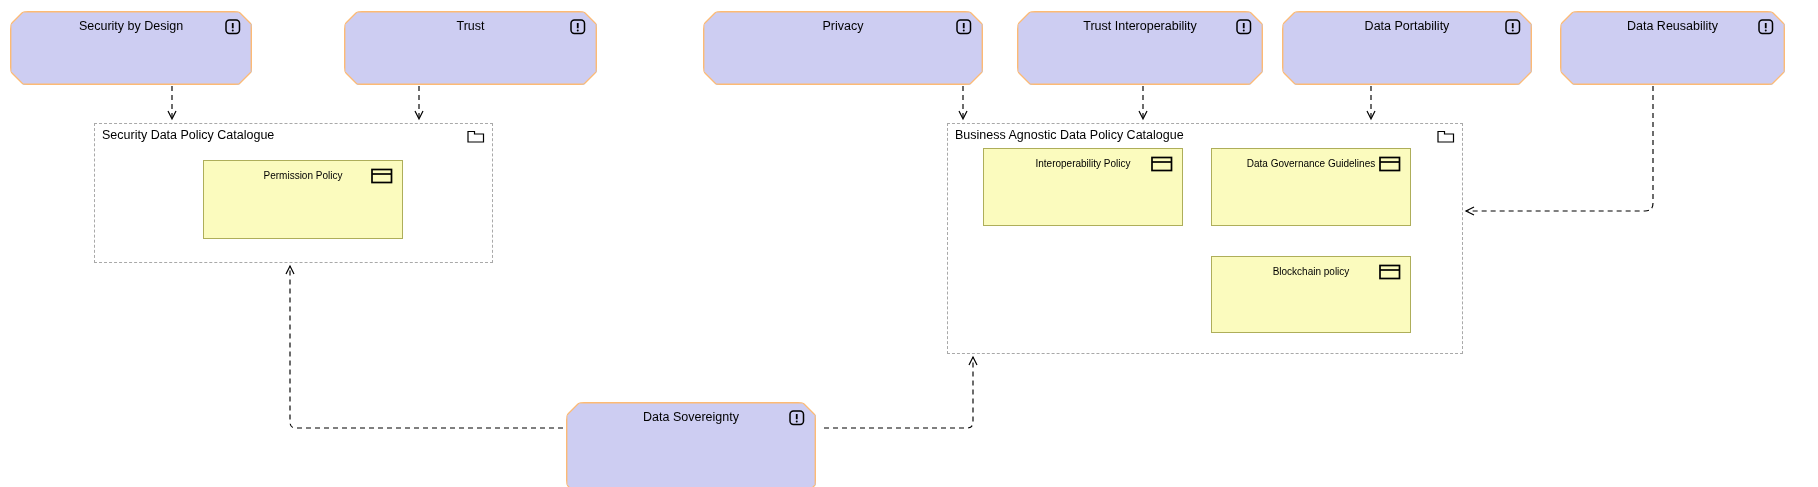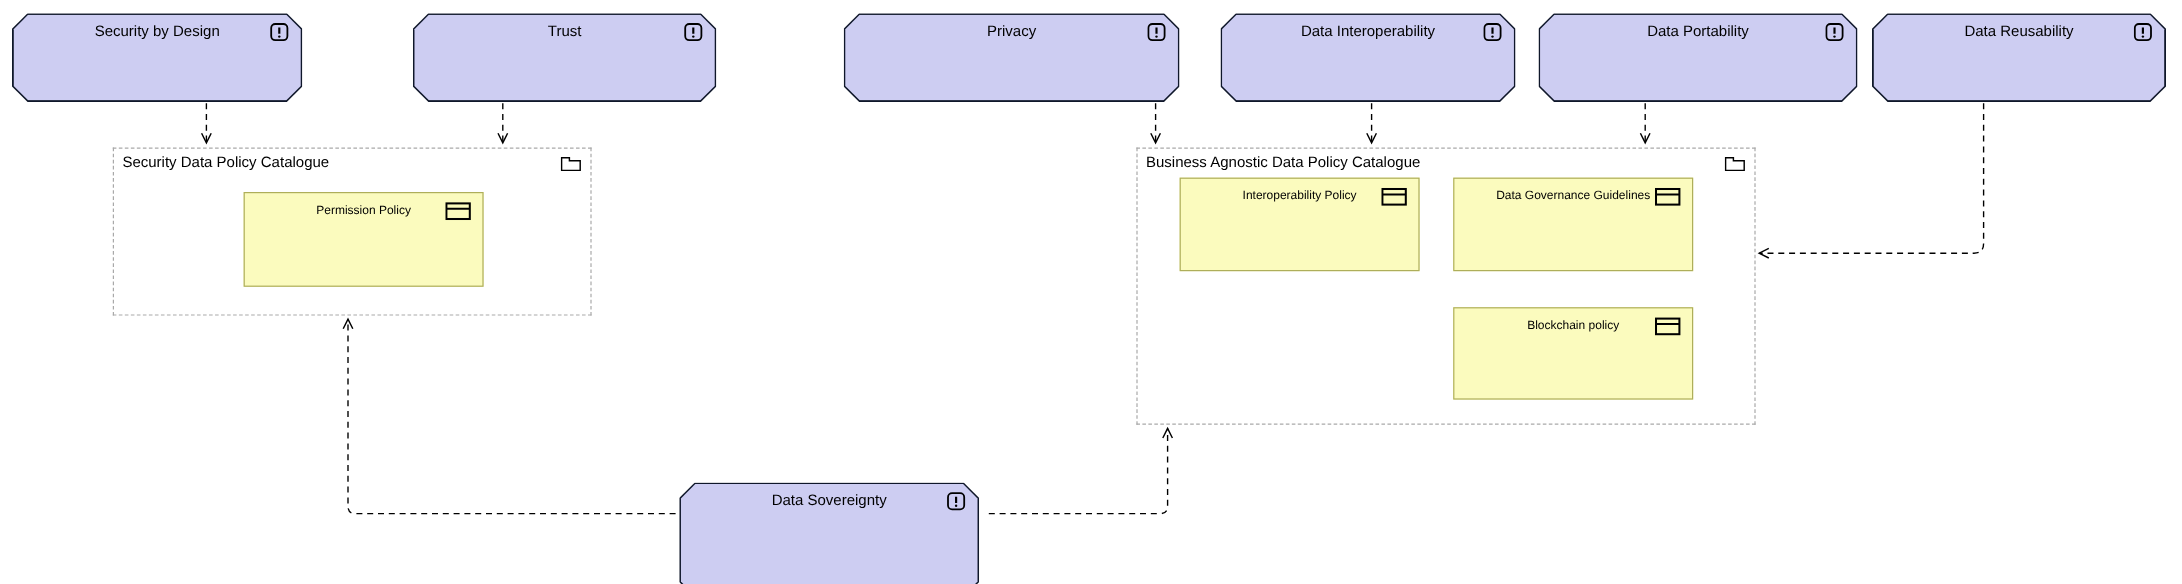--- a/index.html
+++ b/index.html
@@ -8,22 +8,23 @@
     width:1818px;height:487px;
     background:#ffffff;
     font-family:"Liberation Sans", sans-serif;
     color:#000;
     overflow:hidden;
   }
   
   .principle{
     position:absolute;
     clip-path:polygon(13px 0,calc(100% - 13px) 0,100% 13px,100% calc(100% - 13px),calc(100% - 13px) 100%,13px 100%,0 calc(100% - 13px),0 13px);
-    background:#0f172a;
+    background:#fdba74;
     filter:drop-shadow(1.5px 1.5px 0 rgba(140,140,170,0.45));
+    border-radius:18px;
   }
   .principle .fill{
     position:absolute;inset:1.4px;
     clip-path:polygon(12px 0,calc(100% - 12px) 0,100% 12px,100% calc(100% - 12px),calc(100% - 12px) 100%,12px 100%,0 calc(100% - 12px),0 12px);
     background:#cdcdf2;
   }
   .principle .lbl{
     position:absolute;top:7px;left:0;right:0;
     text-align:center;font-size:12.5px;line-height:15px;
   }
@@ -148,41 +149,41 @@
       <svg class="p-icon" viewBox="0 0 16 16">
         <rect x="1" y="1" width="13.5" height="13.5" rx="3.4" fill="none" stroke="#000" stroke-width="1.5"></rect>
         <line x1="7.75" y1="4" x2="7.75" y2="9.2" stroke="#000" stroke-width="1.8"></line>
         <circle cx="7.75" cy="11.5" r="1" fill="#000"></circle>
       </svg>
     </div>
   </div>
 
   <div class="principle node" style="left:1017px;top:11px;width:246px;height:74px;">
     <div class="fill">
-      <span class="lbl">Data Interoperability</span>
-      <svg class="p-icon" viewBox="0 0 16 16">
-        <rect x="1" y="1" width="13.5" height="13.5" rx="3.4" fill="none" stroke="#000" stroke-width="1.5"></rect>
-        <line x1="7.75" y1="4" x2="7.75" y2="9.2" stroke="#000" stroke-width="1.8"></line>
-        <circle cx="7.75" cy="11.5" r="1" fill="#000"></circle>
-      </svg>
-    </div>
-  </div>
-
-  <div class="principle node" style="left:1282px;top:11px;width:250px;height:74px;padding-left:16px;">
+      <span class="lbl">Trust Interoperability</span>
+      <svg class="p-icon" viewBox="0 0 16 16">
+        <rect x="1" y="1" width="13.5" height="13.5" rx="3.4" fill="none" stroke="#000" stroke-width="1.5"></rect>
+        <line x1="7.75" y1="4" x2="7.75" y2="9.2" stroke="#000" stroke-width="1.8"></line>
+        <circle cx="7.75" cy="11.5" r="1" fill="#000"></circle>
+      </svg>
+    </div>
+  </div>
+
+  <div class="principle node" style="left:1282px;top:11px;width:250px;height:74px;">
     <div class="fill">
       <span class="lbl">Data Portability</span>
       <svg class="p-icon" viewBox="0 0 16 16">
         <rect x="1" y="1" width="13.5" height="13.5" rx="3.4" fill="none" stroke="#000" stroke-width="1.5"></rect>
         <line x1="7.75" y1="4" x2="7.75" y2="9.2" stroke="#000" stroke-width="1.8"></line>
         <circle cx="7.75" cy="11.5" r="1" fill="#000"></circle>
       </svg>
     </div>
   </div>
 
-  <div class="principle node" style="left:1560px;top:11px;width:245px;height:74px;text-decoration:underline;">
+  <div class="principle node" style="left:1560px;top:11px;width:225px;height:74px;text-decoration:underline;">
     <div class="fill">
       <span class="lbl">Data Reusability</span>
       <svg class="p-icon" viewBox="0 0 16 16">
         <rect x="1" y="1" width="13.5" height="13.5" rx="3.4" fill="none" stroke="#000" stroke-width="1.5"></rect>
         <line x1="7.75" y1="4" x2="7.75" y2="9.2" stroke="#000" stroke-width="1.8"></line>
         <circle cx="7.75" cy="11.5" r="1" fill="#000"></circle>
       </svg>
     </div>
   </div>
 

